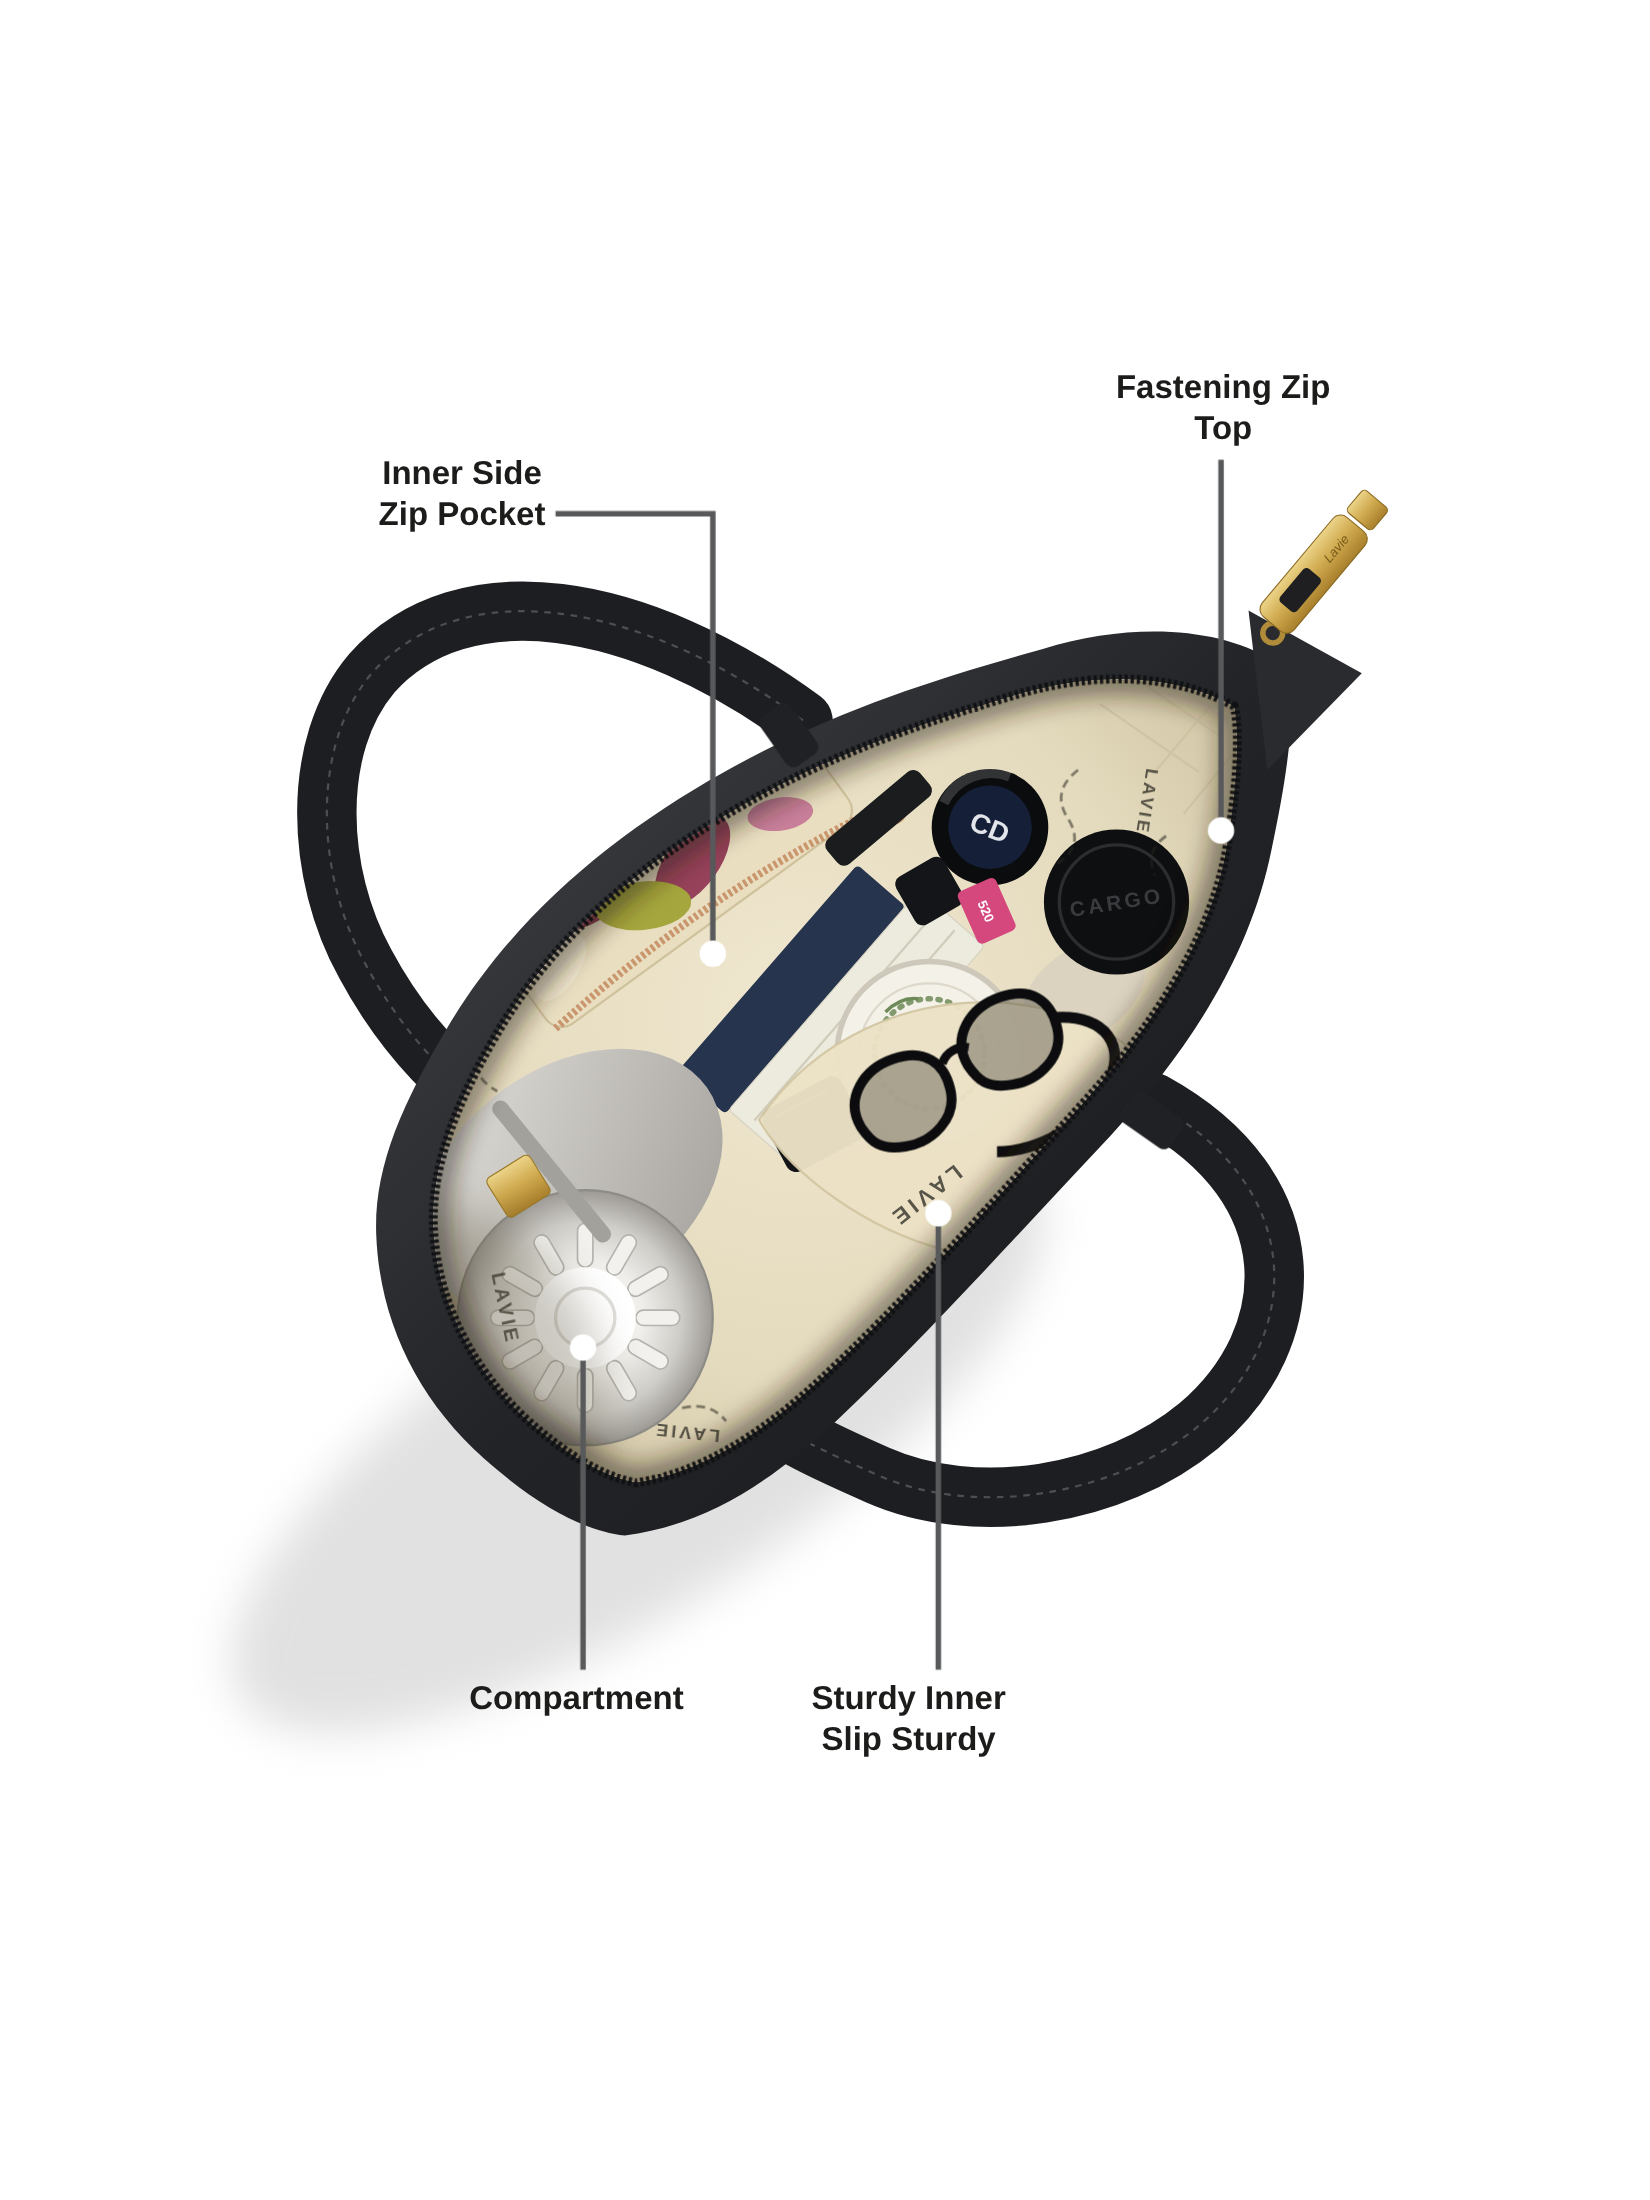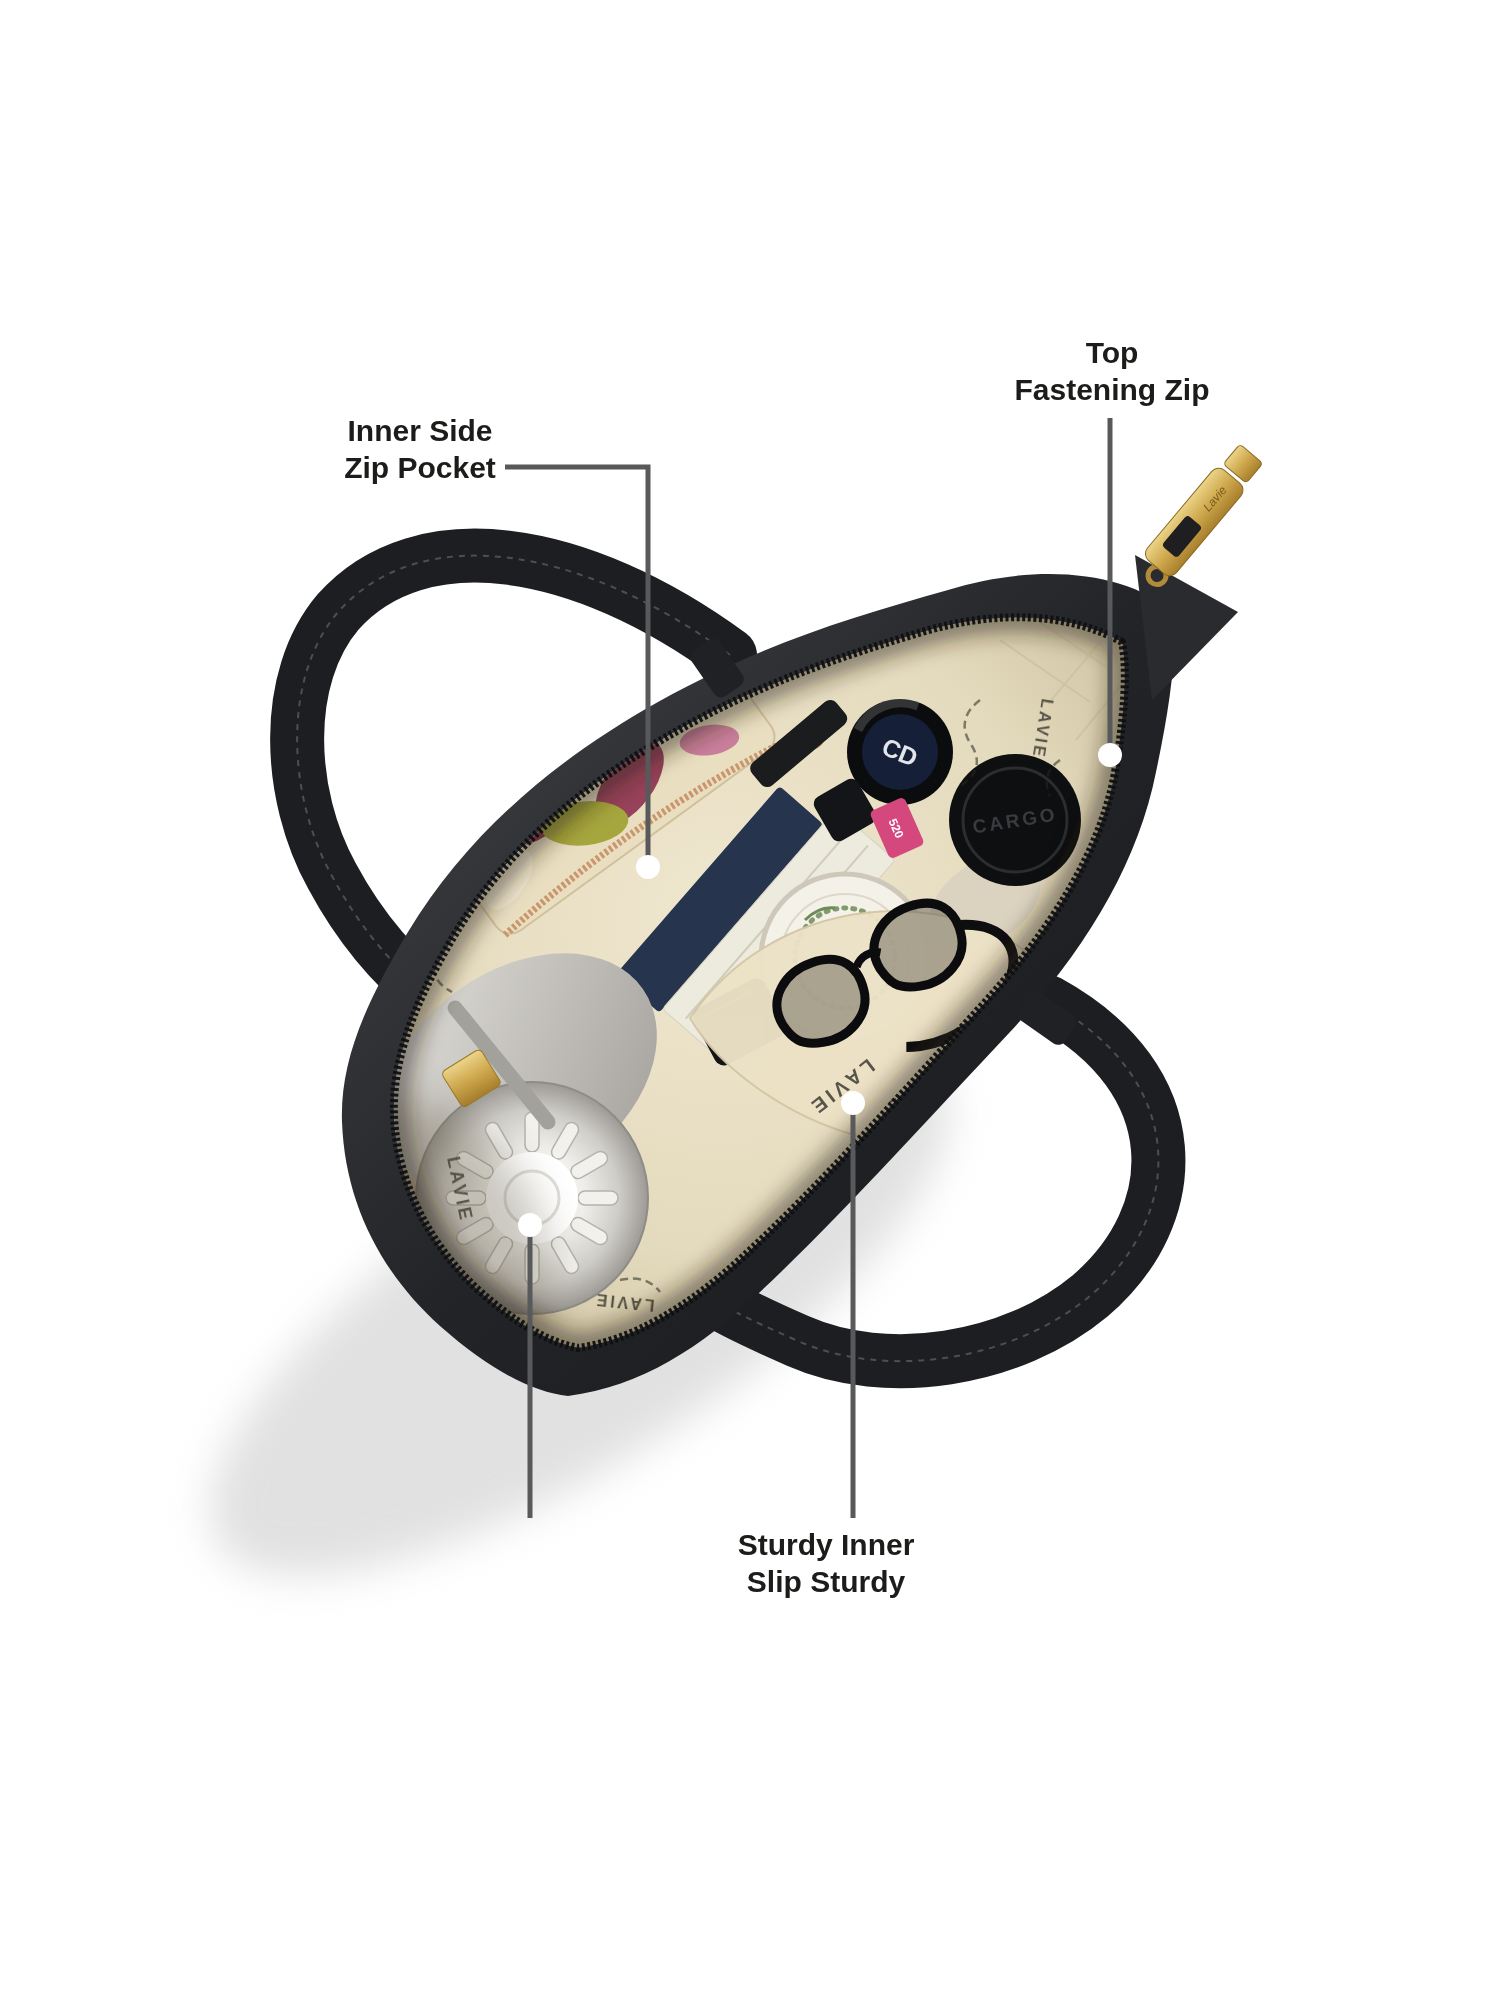--- a/index.html
+++ b/index.html
@@ -213,30 +213,31 @@
   </g>
   <g>
     <circle cx="1110" cy="755" r="12" fill="#ffffff"></circle>
     <circle cx="648" cy="867" r="12" fill="#ffffff"></circle>
     <circle cx="530" cy="1225" r="12" fill="#ffffff"></circle>
     <circle cx="853" cy="1103" r="12" fill="#ffffff"></circle>
   </g>
 </svg>
 
 <div class="callout" style="left:942px;top:334px">
+  <div>Fastening Zip</div>
   <div>Top</div>
-  <div>Fastening Zip</div>
 </div>
 
 <div class="callout" style="left:250px;top:412px">
   <div>Inner Side</div>
   <div>Zip Pocket</div>
 </div>
 
 <div class="callout" style="left:354px;top:1526px">
+  <div>Compartment</div>
 </div>
 
 <div class="callout" style="left:656px;top:1526px">
   <div>Sturdy Inner</div>
   <div>Slip Sturdy</div>
 </div>
 
 </div>
 
 </body></html>

